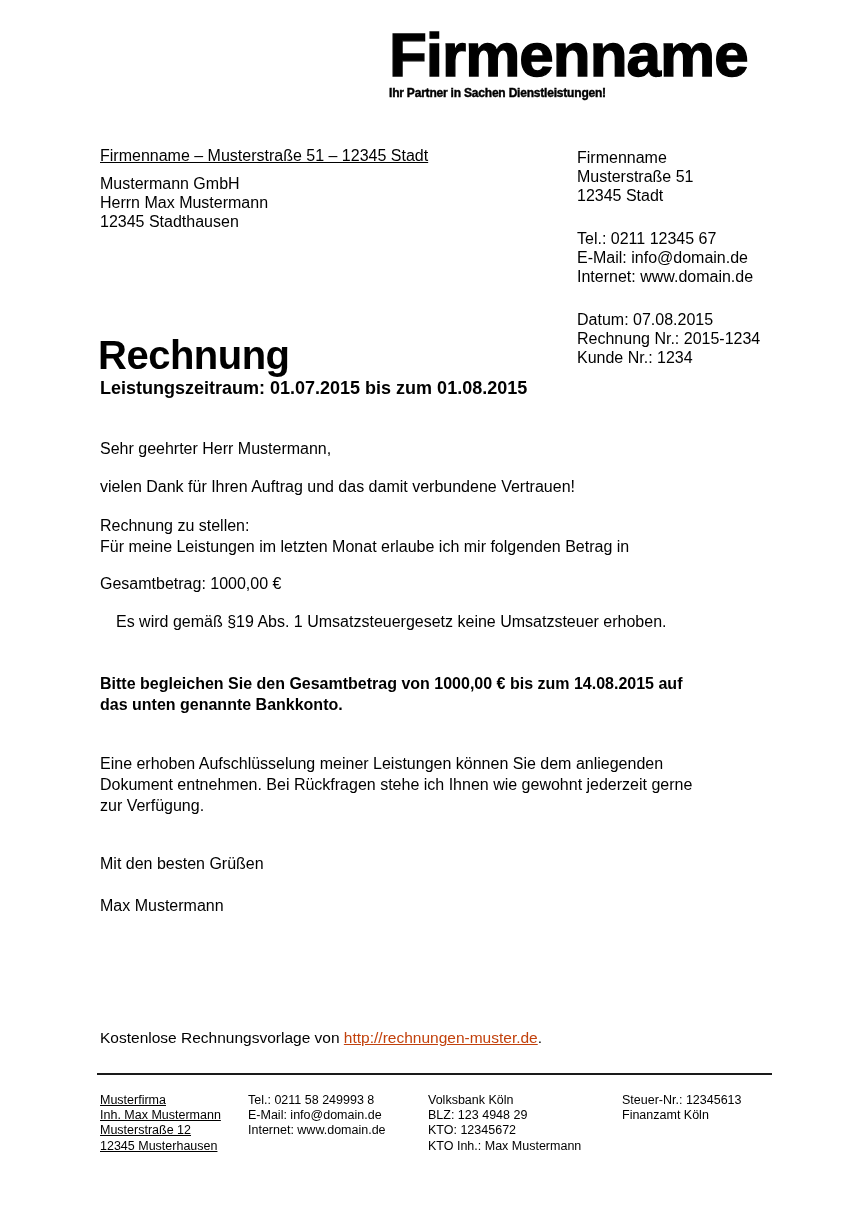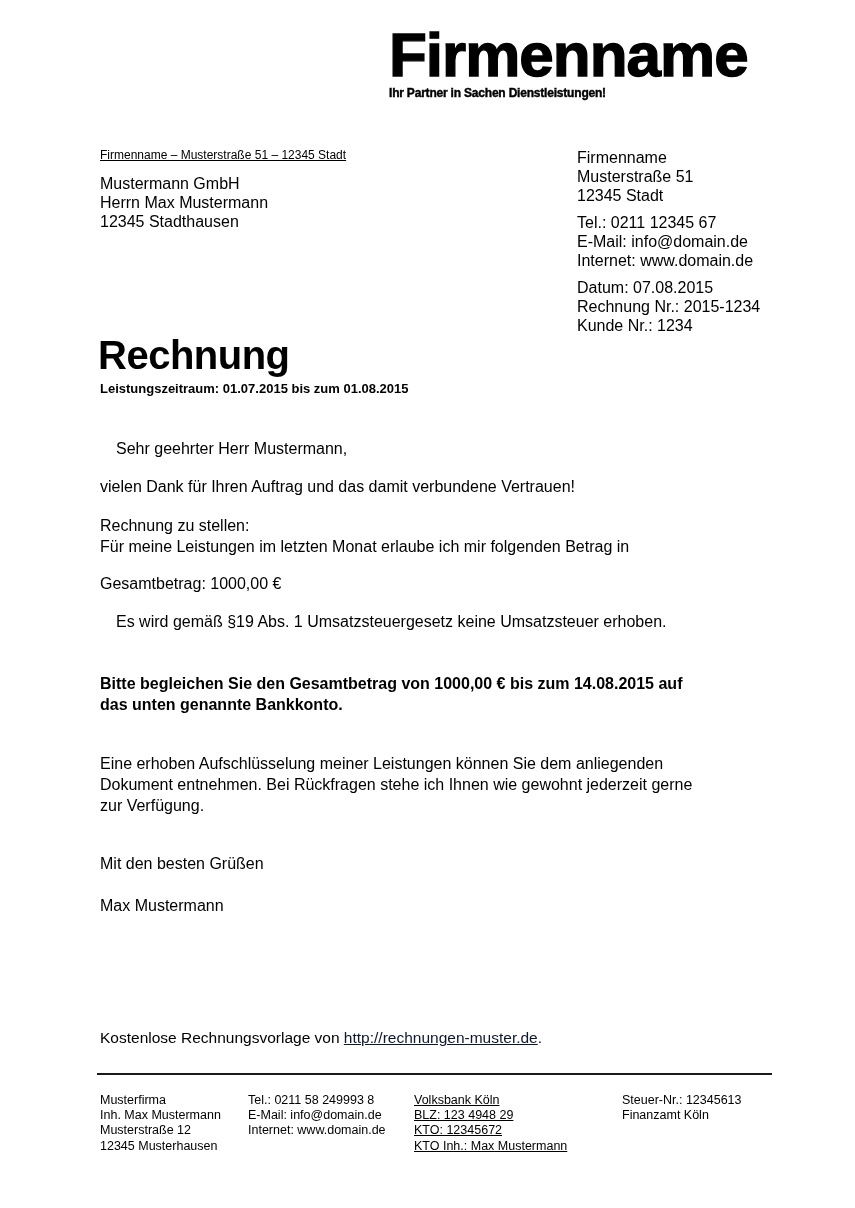--- a/index.html
+++ b/index.html
@@ -27,55 +27,55 @@
     font-size: 12px;
     font-weight: bold;
     letter-spacing: -0.2px;
     line-height: 18px;
     -webkit-text-stroke: 0.4px #000;
     white-space: nowrap;
   }
 
   
   .sender-line {
-    font-size: 12px;
+    font-size: 16px;
     line-height: 15px;
     text-decoration: underline;
     white-space: nowrap;
   }
   .addr { font-size: 16px; line-height: 19px; }
   .addr .ln { white-space: nowrap; }
-  .company-block .group + .group { margin-top: 8px; }
+  .company-block .group + .group { margin-top: 24px; }
 
   
   .title {
     font-size: 40px;
     font-weight: bold;
     line-height: 36px;
     letter-spacing: -0.5px;
     margin: 0;
     white-space: nowrap;
   }
   .subtitle {
-    font-size: 13px;
+    font-size: 18px;
     font-weight: bold;
     line-height: 21px;
     white-space: nowrap;
   }
 
   
   .para { font-size: 16px; line-height: 21px; }
   .para .ln { white-space: nowrap; }
   .para.bold { font-weight: bold; }
   .ul { }
 
   
   .note { font-size: 15.5px; line-height: 20px; white-space: nowrap; }
   .note .link {
-    color: #0f172a;
+    color: #c2410c;
     text-decoration: underline;
     cursor: pointer;
   }
 
   
   .rule { background: #1a1a1a; height: 2px; }
   .foot { font-size: 12.5px; line-height: 15.2px; }
   .foot .ln { white-space: nowrap; }
 </style>
 </head>
@@ -110,21 +110,21 @@
     <div class="group">
       <div class="ln">Datum: 07.08.2015</div>
       <div class="ln">Rechnung Nr.: 2015-1234</div>
       <div class="ln">Kunde Nr.: 1234</div>
     </div>
   </div>
 
   <h1 class="abs title" style="left:98px; top:337px;">Rechnung</h1>
   <div class="abs subtitle" style="left:100px; top:378px;">Leistungszeitraum: 01.07.2015 bis zum 01.08.2015</div>
 
-  <div class="abs para" style="left:100px; top:438px;margin-left:16px;">Sehr geehrter Herr Mustermann,</div>
+  <div class="abs para" style="left:100px; top:438px;">Sehr geehrter Herr Mustermann,</div>
 
   <div class="abs para" style="left:100px; top:476px;">vielen Dank für Ihren Auftrag und das damit verbundene Vertrauen!</div>
 
   <div class="abs para" style="left:100px; top:515px;">
     <div class="ln">Rechnung zu stellen:</div>
     <div class="ln">Für meine Leistungen im letzten Monat erlaube ich mir folgenden Betrag in</div>
   </div>
 
   <div class="abs para" style="left:100px; top:573px;">Gesamtbetrag: 1000,00 €</div>
 
@@ -144,34 +144,34 @@
   <div class="abs para" style="left:100px; top:853px;">Mit den besten Grüßen</div>
 
   <div class="abs para" style="left:100px; top:895px;text-align:center;">Max Mustermann</div>
 
   <div class="abs note" style="left:100px; top:1028px;">
     <span>Kostenlose Rechnungsvorlage von </span><a class="link">http://rechnungen-muster.de</a><span>.</span>
   </div>
 
   <div class="abs rule" style="left:97px; top:1073px; width:675px;"></div>
 
-  <div class="abs foot" style="left:100px; top:1093px;">
+  <div class="abs foot" style="left:100px; top:1093px;text-decoration:underline;">
     <div class="ln">Musterfirma</div>
     <div class="ln">Inh. Max Mustermann</div>
     <div class="ln">Musterstraße 12</div>
     <div class="ln">12345 Musterhausen</div>
   </div>
 
   <div class="abs foot" style="left:248px; top:1093px;">
     <div class="ln">Tel.: 0211 58 249993 8</div>
     <div class="ln">E-Mail: info@domain.de</div>
     <div class="ln">Internet: www.domain.de</div>
   </div>
 
-  <div class="abs foot" style="left:414px; top:1093px;text-decoration:underline;">
+  <div class="abs foot" style="left:428px; top:1093px;">
     <div class="ln">Volksbank Köln</div>
     <div class="ln">BLZ: 123 4948 29</div>
     <div class="ln">KTO: 12345672</div>
     <div class="ln">KTO Inh.: Max Mustermann</div>
   </div>
 
   <div class="abs foot" style="left:622px; top:1093px;">
     <div class="ln">Steuer-Nr.: 12345613</div>
     <div class="ln">Finanzamt Köln</div>
   </div>

